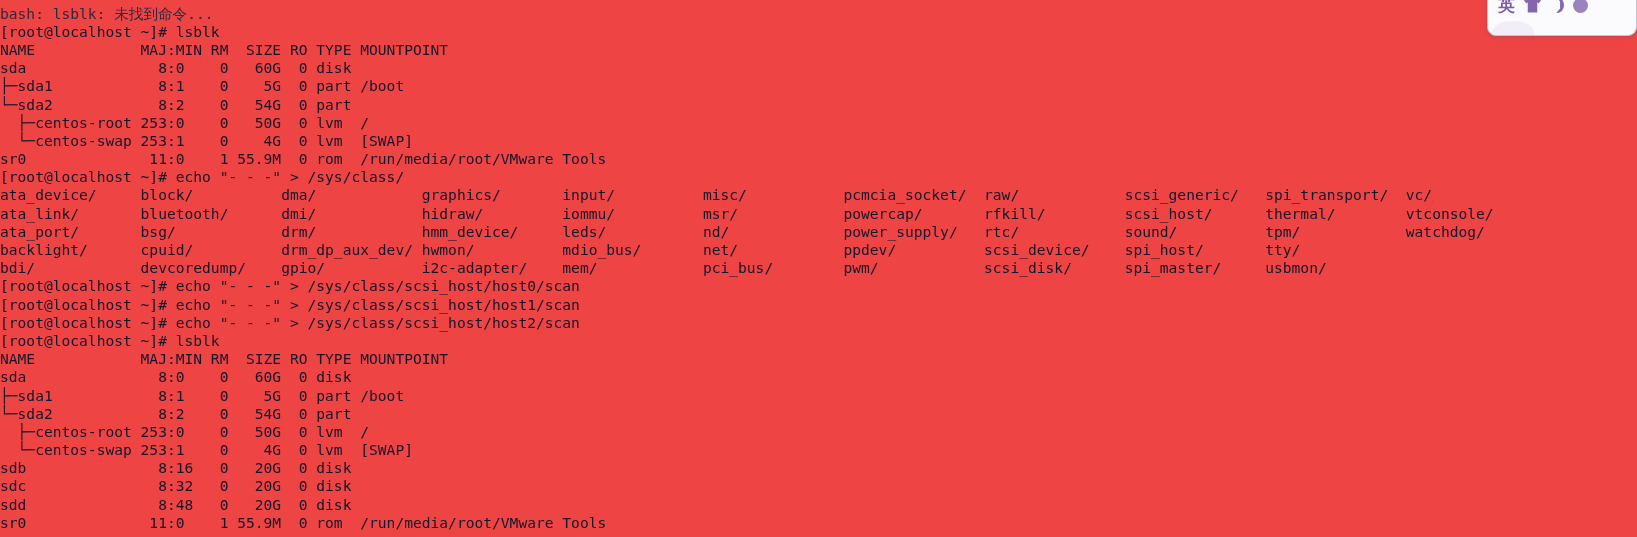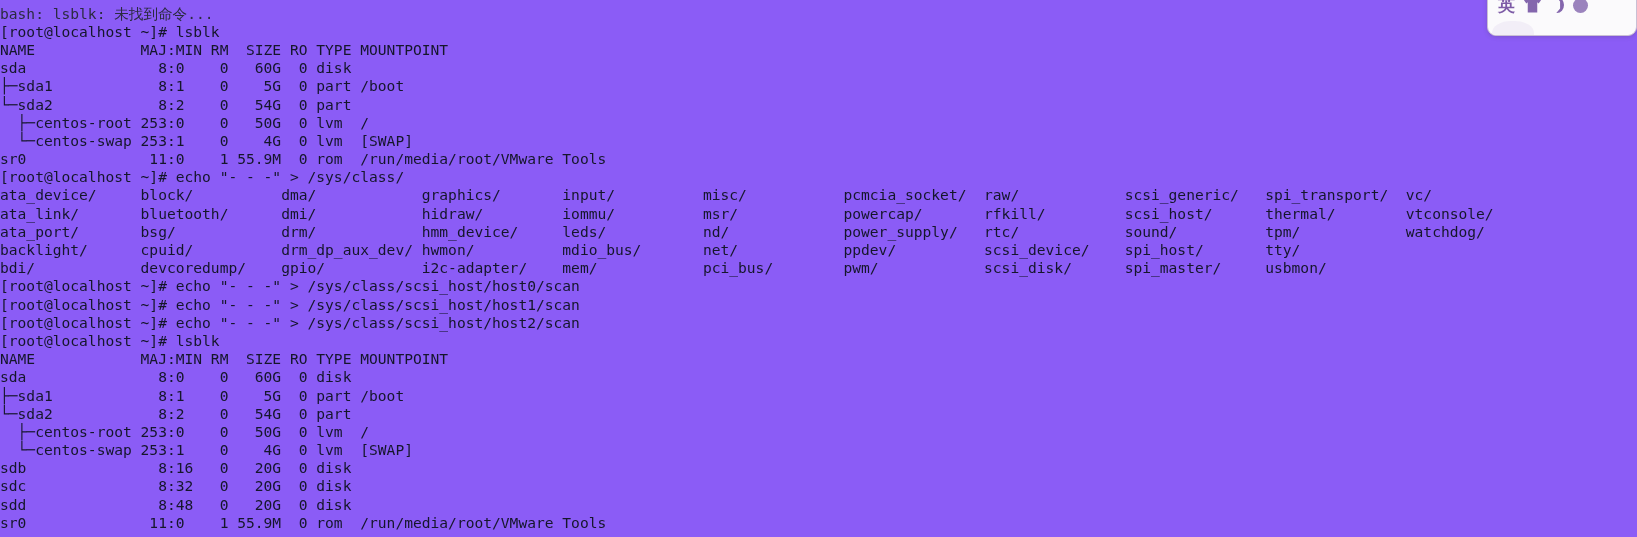--- a/index.html
+++ b/index.html
@@ -10,21 +10,21 @@
   body {
     width: 1637px;
     height: 537px;
     overflow: hidden;
     font-family: "DejaVu Sans Mono", "Liberation Mono", monospace;
   }
   #terminal {
     position: relative;
     width: 1637px;
     height: 537px;
-    background: #8b5cf6;
+    background: #ef4444;
     color: #1a1a2e;
     font-family: "DejaVu Sans Mono", "Liberation Mono", monospace;
     font-size: 14.6px;
     line-height: 18.2px;
     overflow: hidden;
   }
   .term-lines {
     position: absolute;
     left: 0;
     top: -10px;

